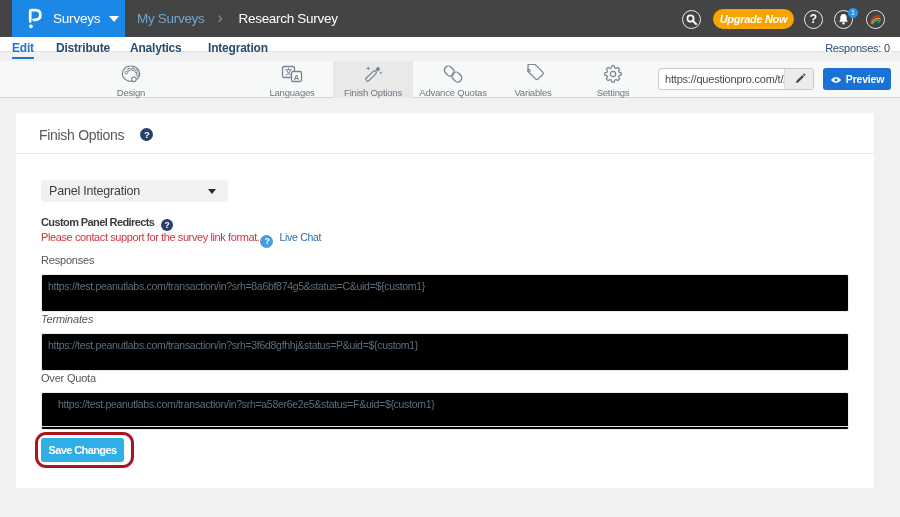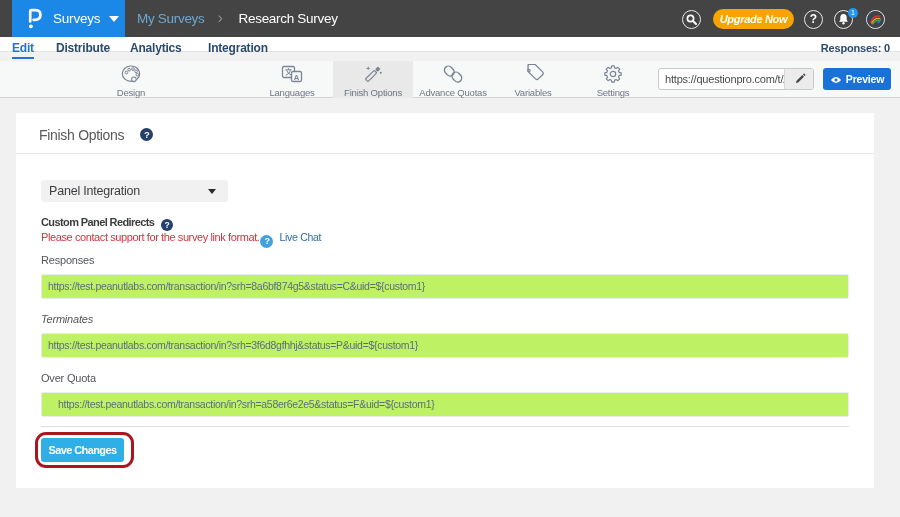--- a/index.html
+++ b/index.html
@@ -25,21 +25,21 @@
 .upg { position:absolute; left:-187px; top:8.5px; width:81px; height:20px; background:#f7a400; border-radius:10px; color:#fff; font-weight:bold; font-size:11px; text-align:center; line-height:20px; letter-spacing:-0.3px;font-style:italic; }
 .badge { position:absolute; left:-52px; top:8px; width:10px; height:10px; background:#2196f3; border-radius:50%; color:#fff; font-size:7px; text-align:center; line-height:10px; }
 
 
 .nav { position:absolute; left:0; top:37px; width:900px; height:15px; background:#fff; border-bottom:1px solid #e4e4e4; font-size:12px; letter-spacing:-0.2px; }
 .nav span { position:absolute; top:4px; color:#2b4a70; font-weight:bold; }
 .nav .edit { left:12px; color:#2173d4; border-bottom:2px solid #2173d4; padding-bottom:2px; }
 .nav .d1 { left:56px; }
 .nav .d2 { left:130px; }
 .nav .d3 { left:200px;margin-left:8px; }
-.nav .resp { left:auto; right:10px; color:#2b4a70; font-weight:bold; font-size:11px; letter-spacing:-0.2px; top:5px; }
+.nav .resp { left:auto; right:10px; color:#2b4a70; font-weight:normal; font-size:11px; letter-spacing:-0.2px; top:5px; }
 
 
 .toolbar { position:absolute; left:0; top:61px; width:900px; height:37px; background:#f7f8f8; border-bottom:1px solid #d4d4d4; }
 .cell { position:absolute; top:0; width:80px; height:37px; text-align:center; }
 .cell.active { background:#e9e9e9; }
 .cell svg { margin-top:3px; }
 .cell .lbl { margin-top:-1px; font-size:9.5px; color:#6f7683; letter-spacing:-0.2px; }
 .urlbox { position:absolute; left:658px; top:7px; width:156px; height:22px; background:#fff; border:1px solid #c9c9c9; border-radius:3px; font-size:11px; color:#4a4a4a; line-height:20px; padding-left:6px; white-space:nowrap; overflow:hidden; letter-spacing:-0.2px; }
 .pencilseg { position:absolute; right:-1px; top:-1px; width:30px; height:22px; background:#ececec; border-radius:0 3px 3px 0; border-left:1px solid #d9d9d9; }
 .preview { position:absolute; left:823px; top:7px; width:68px; height:22px; background:#1b72d6; border-radius:3px; color:#fff; font-weight:bold; font-size:10.5px; text-align:center; line-height:22px; letter-spacing:-0.2px; }
@@ -54,21 +54,21 @@
 
 .dropdown { position:absolute; left:25px; top:67px; width:187px; height:22px; background:#f1f1f2; border-radius:3px; font-size:12.5px; color:#3c3e40; line-height:22px; padding-left:8px; letter-spacing:-0.2px; }
 .dropdown .dcar { position:absolute; right:12px; top:9px; width:0; height:0; border-left:4.5px solid transparent; border-right:4.5px solid transparent; border-top:5px solid #2b2b2b; }
 
 .cpr { position:absolute; left:25px; top:103px; font-size:11px; font-weight:bold; color:#3a3c3e; letter-spacing:-0.6px; }
 .redline { position:absolute; left:25px; top:118px; font-size:11px; color:#cf3340; letter-spacing:-0.4px; }
 .chatq { display:inline-block; width:13px; height:13px; background:#41a0dd; border-radius:50%; color:#fff; font-size:9px; font-weight:bold; text-align:center; line-height:13px; margin-left:1px; vertical-align:-2.5px; }
 .livechat { color:#2e6da4; margin-left:6px; font-size:10.5px; letter-spacing:-0.3px; }
 
 .flabel { position:absolute; left:25px; font-size:11px; color:#54565a; letter-spacing:-0.2px; }
-.finput { position:absolute; left:25px; width:808px; height:25px; background:#bef264; border:1px solid #ececec; border-radius:2px; font-size:10.5px; color:#5d6e7d; line-height:23px; padding-left:6px; letter-spacing:-0.3px; white-space:nowrap; overflow:hidden; }
+.finput { position:absolute; left:25px; width:808px; height:38px; background:#000000; border:1px solid #ececec; border-radius:2px; font-size:10.5px; color:#5d6e7d; line-height:23px; padding-left:6px; letter-spacing:-0.3px; white-space:nowrap; overflow:hidden; }
 .l1 { top:141px; } .i1 { top:161px; }
 .l2 { top:200px;font-style:italic; } .i2 { top:220px; }
 .l3 { top:259px; } .i3 { top:279px;padding-left:16px; }
 .sephr { position:absolute; left:25px; top:313px; width:808px; border-top:1px solid #ddd; }
 .redbox { position:absolute; left:19px; top:319px; width:99px; height:36px; border:3.2px solid #ab151f; border-radius:11px; }
 .savebtn { position:absolute; left:25px; top:325px; width:83px; height:24px; background:#30aee6; border-radius:3px; color:#fff; font-weight:bold; font-size:11px; text-align:center; line-height:24px; letter-spacing:-0.6px; }
 </style>
 </head>
 <body>
 

